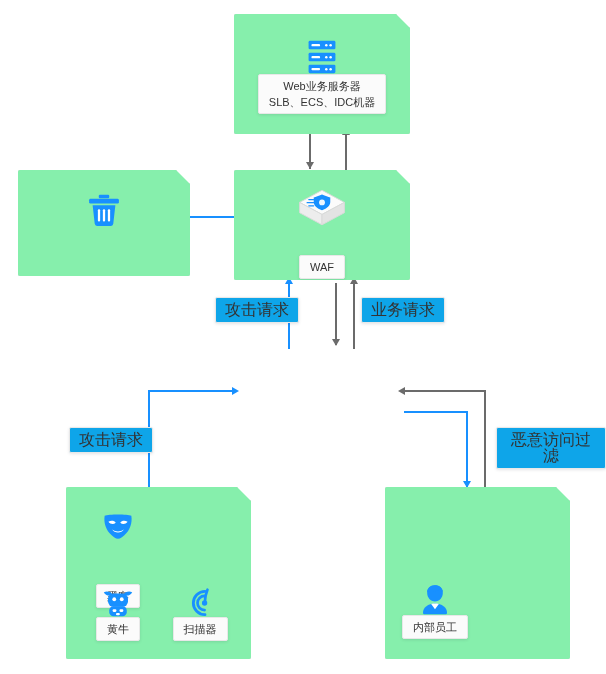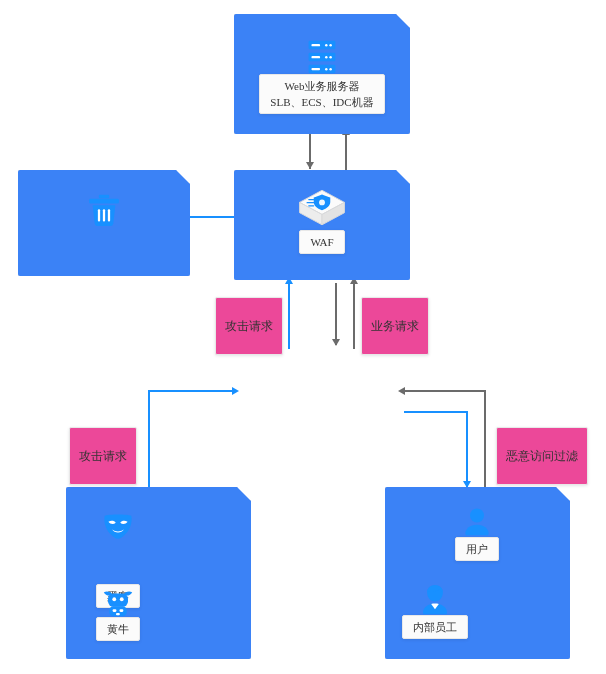--- a/index.html
+++ b/index.html
@@ -14,27 +14,26 @@
   #canvas {
     position: relative;
     width: 606px;
     height: 674px;
     background: #ffffff;
     overflow: hidden;
   }
   
   .card {
     position: absolute;
-    background: #3b82f6;
+    background: #86efac;
     box-shadow: 0 1px 5px rgba(30, 40, 60, .13), 0 0 1px rgba(30,40,60,.20);
     -webkit-clip-path: polygon(0 0, calc(100% - 14px) 0, 100% 14px, 100% 100%, 0 100%);
     clip-path: polygon(0 0, calc(100% - 14px) 0, 100% 14px, 100% 100%, 0 100%);
     border-radius: 2px;
     z-index: 5;
-    font-family: Liberation Serif, serif;
   }
   .card-inner {
     position: absolute;
     left: 0; right: 0;
     display: flex;
     flex-direction: column;
     align-items: center;
   }
   
   .chip {
@@ -45,23 +44,23 @@
     color: #333333;
     font-size: 11px;
     line-height: 16px;
     padding: 3px 10px;
     text-align: center;
     white-space: pre-line;
     z-index: 9;
   }
   .chip.edge {
     position: absolute;
-    font-size: 12px;
-    padding: 20px 9px;
-    background: #ec4899;
+    font-size: 16px;
+    padding: 4px 9px;
+    background: #0ea5e9;
   }
   
   .node {
     position: absolute;
     display: flex;
     flex-direction: column;
     align-items: center;
     z-index: 7;
   }
   .node .glyph {
@@ -173,21 +172,21 @@
             <rect x="22.7" y="22" width="2.6" height="14" rx="1.2" fill="#ffffff"></rect>
             <rect x="28.4" y="22" width="2.6" height="14" rx="1.2" fill="#ffffff"></rect>
           </svg>
         </span>
       </div>
     </div>
   </div>
 
   <div class="card" style="left:234px; top:170px; width:176px; height:110px;">
     <div class="card-inner" style="top:16px;">
-      <div class="node" style="position:relative;">
+      <div class="node" style="position:relative;gap:25px;">
         <span class="glyph">
           <svg class="svg-icon" width="56" height="50" viewBox="0 0 64 58">
             <path d="M32 5 58 19 32 33 6 19Z" fill="#fbfbfb" stroke="#d9d9d9" stroke-width="1.1"></path>
             <path d="M6 19v12l26 14V33Z" fill="#ededed" stroke="#d9d9d9" stroke-width="1.1"></path>
             <path d="M58 19v12L32 45V33Z" fill="#e3e3e3" stroke="#d9d9d9" stroke-width="1.1"></path>
             <path d="M32 10c4.2 1.6 7 3 9.6 3.4v5.2c0 4.1-3.6 7.4-9.6 9.6-6-2.2-9.6-5.5-9.6-9.6v-5.2C25 13 27.8 11.6 32 10Z" fill="#1890ff"></path>
             <circle cx="32" cy="19" r="3.4" fill="#ffffff" opacity="0.92"></circle>
             <rect x="16" y="15" width="7" height="1.5" rx="0.7" fill="#1890ff"></rect>
             <rect x="14" y="18.6" width="9" height="1.5" rx="0.7" fill="#1890ff"></rect>
             <rect x="16" y="22.2" width="7" height="1.5" rx="0.7" fill="#1890ff"></rect>
@@ -224,33 +223,35 @@
           <circle cx="28.5" cy="19.5" r="2.3" fill="#ffffff"></circle>
           <rect x="13.5" y="28" width="21" height="12" rx="5" fill="#1890ff"></rect>
           <rect x="17.5" y="31.5" width="4.6" height="3.2" rx="1.3" fill="#ffffff"></rect>
           <rect x="25.8" y="31.5" width="4.6" height="3.2" rx="1.3" fill="#ffffff"></rect>
           <rect x="21.6" y="36" width="4.6" height="2.6" rx="1.2" fill="#ffffff"></rect>
         </svg>
       </span>
       <div class="chip">黄牛</div>
     </div>
 
+    <div class="node" style="left:96px; top:96px; width:76px;">
+      <span class="glyph">
+        <svg class="svg-icon" width="40" height="40" viewBox="0 0 48 48">
+          <path d="M33 8c-2 5.5-3 9-3 13.5" stroke="#1890ff" stroke-width="3.2" fill="none" stroke-linecap="round"></path>
+          <path d="M30 38c-7.7 0-14-6.3-14-14S22.3 10 30 10" stroke="#1890ff" stroke-width="3.4" fill="none" stroke-linecap="round"></path>
+          <path d="M29.5 32.5c-4.7 0-8.5-3.8-8.5-8.5s3.8-8.5 8.5-8.5" stroke="#1890ff" stroke-width="3.2" fill="none" stroke-linecap="round"></path>
+          <circle cx="29.5" cy="24" r="3.2" fill="#1890ff"></circle>
+        </svg>
+      </span>
+      <div class="chip">扫描器</div>
+    </div>
   </div>
 
   <div class="card" style="left:385px; top:487px; width:185px; height:172px;">
 
-    <div class="node" style="left:54px; top:16px; width:76px;">
-      <span class="glyph">
-        <svg class="svg-icon" width="40" height="40" viewBox="0 0 48 48">
-          <circle cx="24" cy="15" r="8.4" fill="#1890ff"></circle>
-          <path d="M24 26c8.2 0 14 4.8 14 10.6 0 1.4-.8 2.2-2.2 2.2H12.2c-1.4 0-2.2-.8-2.2-2.2C10 30.8 15.8 26 24 26Z" fill="#1890ff"></path>
-        </svg>
-      </span>
-      <div class="chip">用户</div>
-    </div>
 
     <div class="node" style="left:8px; top:94px; width:84px;">
       <span class="glyph">
         <svg class="svg-icon" width="40" height="40" viewBox="0 0 48 48">
           <path d="M24 5c6 0 9.4 3.6 9.4 9.2 0 5.8-4 10.4-9.4 10.4s-9.4-4.6-9.4-10.4C14.6 8.6 18 5 24 5Z" fill="#1890ff"></path>
           <path d="M16.2 12.4c3.6.6 9.8.2 13.4-2.6 1.4 1.6 2.6 2.6 4 3-1-4.6-4.6-7.8-9.6-7.8-5.4 0-9.4 3.8-9.6 8.6.6-.4 1.2-.8 1.8-1.2Z" fill="#1890ff"></path>
           <path d="M24 27c8.2 0 14.4 5 14.4 11 0 1.2-.8 2-2 2H11.6c-1.2 0-2-.8-2-2C9.6 32 15.8 27 24 27Z" fill="#1890ff"></path>
           <path d="M19.4 27.6 24 34l4.6-6.4c-1.4-.4-3-.6-4.6-.6s-3.2.2-4.6.6Z" fill="#ffffff"></path>
         </svg>
       </span>

